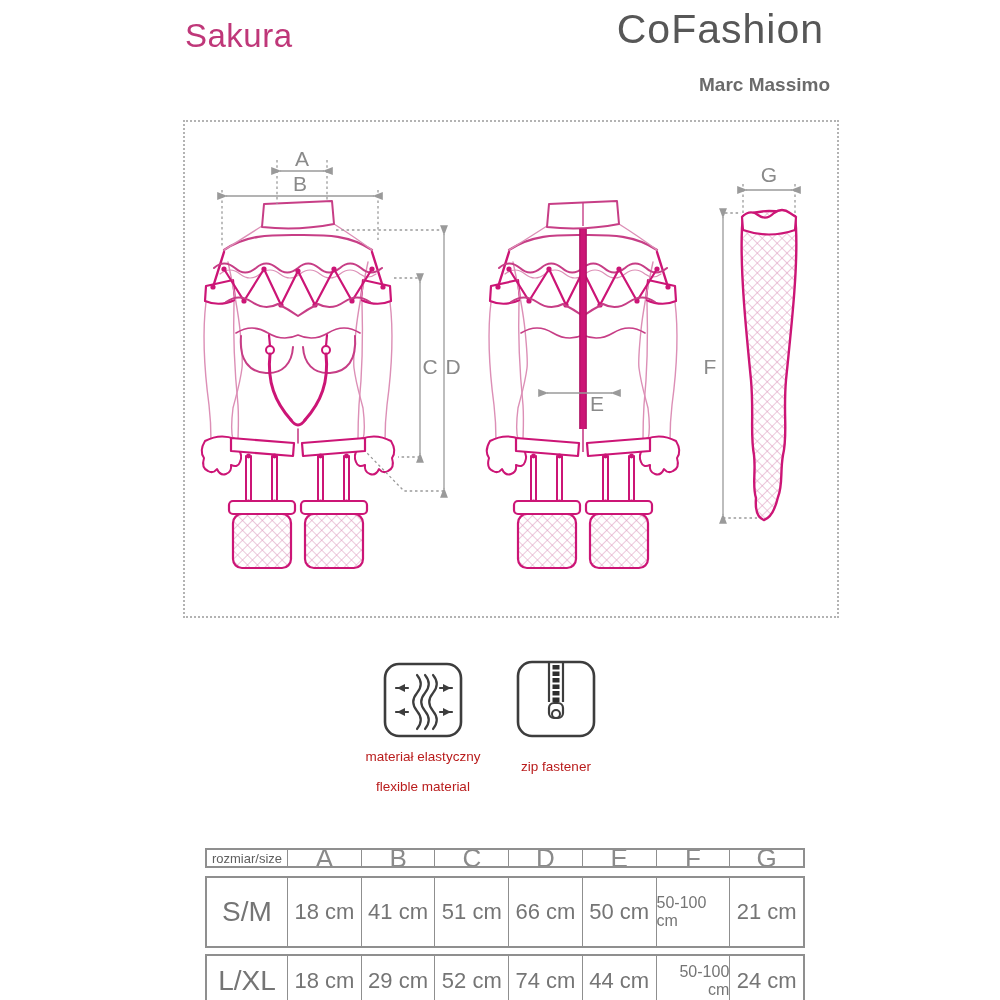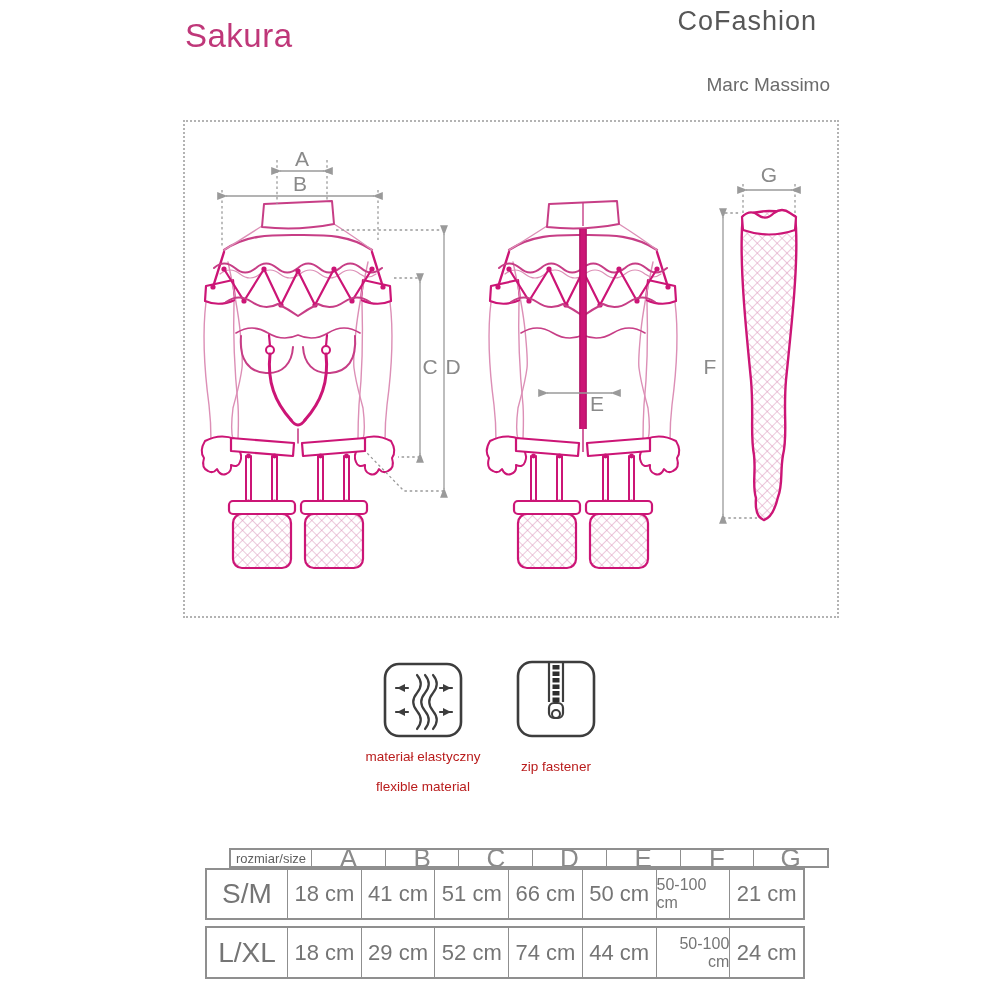--- a/index.html
+++ b/index.html
@@ -1,37 +1,37 @@
 <!DOCTYPE html>
 <html><head>
 <meta charset="utf-8">
 <style>
   html,body{margin:0;padding:0;background:#ffffff;}
   body{width:1000px;height:1000px;position:relative;overflow:hidden;
        font-family:"Liberation Sans", sans-serif;}
   .abs{position:absolute;}
   .title{left:185px;top:10px;font-size:33px;font-weight:500;color:#bf3779;letter-spacing:.5px;margin-top:7px;}
-  .brand{top:6px;right:183px;font-size:27px;font-weight:300;color:#575757;letter-spacing:1px;}
-  .designer{top:74px;right:170px;font-size:19px;font-weight:400;color:#6b6b6b;}
+  .brand{top:6px;right:176px;font-size:41px;font-weight:300;color:#575757;letter-spacing:1px;}
+  .designer{top:74px;right:170px;font-size:19px;font-weight:700;color:#6b6b6b;}
   .frame{left:183px;top:120px;width:652px;height:494px;border:2px dotted #b3b3b3;}
   .diagram-svg{left:183px;top:120px;}
   .icon-svg{position:absolute;}
   .cap{position:absolute;text-align:center;font-size:13.5px;line-height:17px;color:#b91c1c;}
   .cap .l2{margin-top:13px;}
   
   .table-wrap{left:205px;top:848px;width:600px;}
   .trow{display:grid;grid-template-columns:80px repeat(7,1fr);width:600px;
         border:2px solid #8f8f8f;box-sizing:border-box;background:#fff;}
   .trow>div{border-left:1.5px solid #8f8f8f;display:flex;align-items:center;
         justify-content:center;color:#757575;overflow:hidden;}
   .trow>div:first-child{border-left:none;}
-  .thead{height:20px;margin-left:24px;}
+  .thead{height:20px;}
   .thead .collabel{font-size:26px;color:#8a8a8a;}
   .thead .sizelabel{font-size:13px;color:#5f5f5f;}
-  .trow.r1{height:52px;}
+  .trow.r1{height:72px;margin-top:8px;}
   .trow.r2{height:53px;margin-top:6px;text-align:right;}
   .sizecell{font-size:28px;}
   .valcell{font-size:22px;}
   .valsmall{font-size:16px;color:#8a8a8a;}
 </style>
 </head>
 <body>
 
 <div class="abs title">Sakura</div>
 <div class="abs brand">CoFashion</div>

